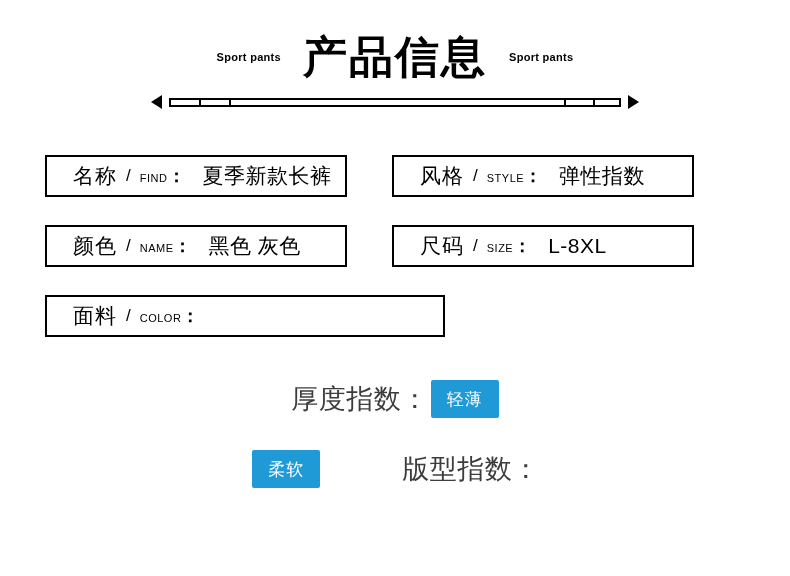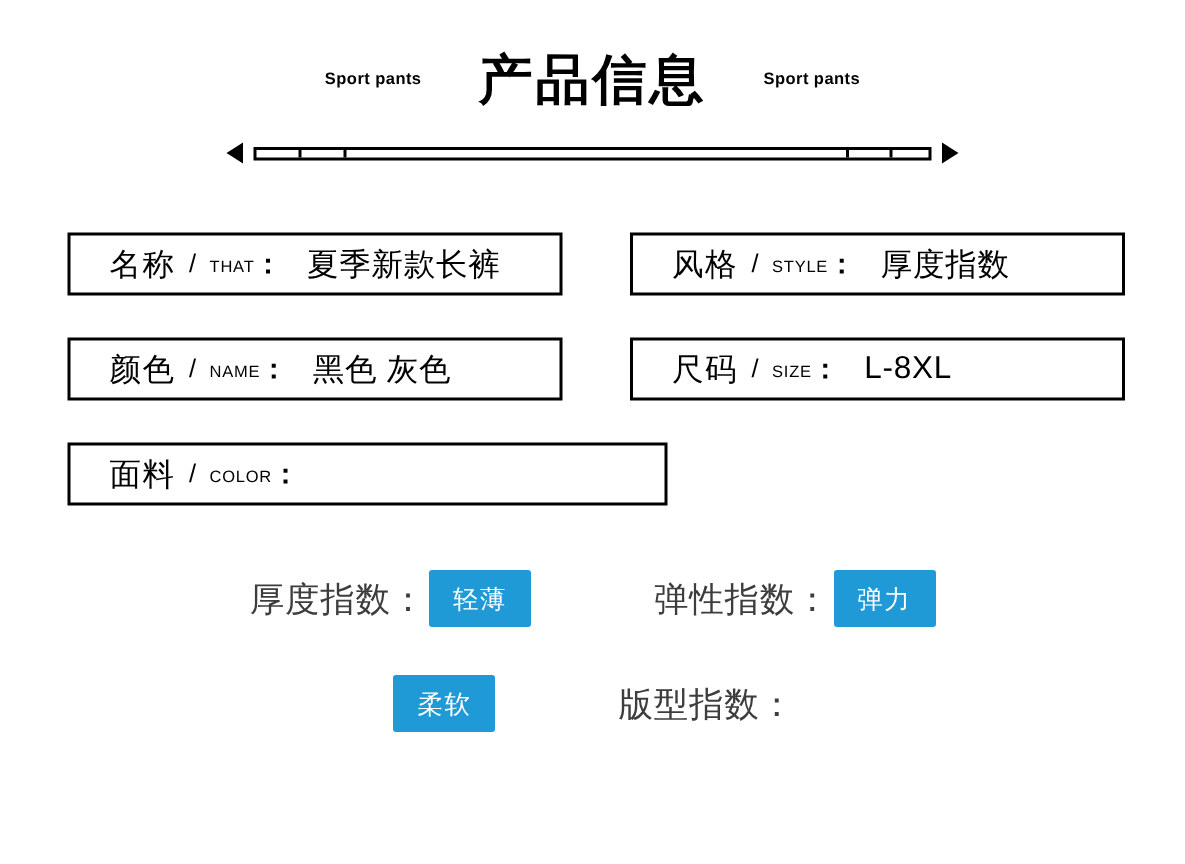--- a/index.html
+++ b/index.html
@@ -14,27 +14,27 @@
   .page{
     position:relative;
     width:790px;height:576px;
     background:#ffffff;
     overflow:hidden;
   }
 
   
   .header{
     position:absolute;top:34px;left:0;width:100%;
-    display:flex;align-items:center;justify-content:center;gap:38px;
+    display:flex;align-items:center;justify-content:center;gap:22px;
   }
   .subtitle{
     font-size:11px;font-weight:bold;color:var(--ink);letter-spacing:0.3px;
   }
   .title{
-    font-size:36px;font-weight:bold;color:var(--ink);
+    font-size:44px;font-weight:bold;color:var(--ink);
     letter-spacing:2px;line-height:1.05;
   }
 
   
   .divider{
     position:absolute;top:95px;left:0;width:100%;
     display:flex;align-items:center;justify-content:center;
   }
   .arrow-left{
     width:0;height:0;margin-right:7px;
@@ -55,34 +55,34 @@
   }
   .tick-1{left:28px;} .tick-2{left:58px;} .tick-3{left:393px;} .tick-4{left:422px;}
 
   
   .boxes{position:absolute;top:155px;left:45px;width:705px;}
   .box-row{display:flex;gap:45px;margin-bottom:28px;}
   .info-box{
     height:42px;border:2px solid var(--ink);background:#ffffff;
     display:flex;align-items:center;padding-left:26px;white-space:nowrap;
   }
-  .w-std{width:330px;}
+  .w-std{width:302px;}
   .w-wide{width:400px;}
   .cn-label{font-size:21px;color:var(--ink);letter-spacing:1px;}
   .sep-slash{font-size:17px;color:var(--ink);margin:0 9px;}
   .en-label{font-size:11px;color:var(--ink);letter-spacing:0.5px;margin-top:3px;}
   .sep-colon{font-size:18px;font-weight:bold;color:var(--ink);}
   .box-value{font-size:21px;color:var(--ink);margin-left:17px;letter-spacing:0.5px;}
 
   
   .attrs{position:absolute;top:380px;left:0;width:100%;}
   .attr-row{display:flex;justify-content:center;gap:82px;}
   .attr-row + .attr-row{margin-top:32px;}
   .attr-item{display:flex;align-items:center;}
-  .attr-label{font-size:23px;color:var(--text-dark);letter-spacing:0.5px;}
+  .attr-label{font-size:27px;color:var(--text-dark);letter-spacing:0.5px;}
   .attr-badge{
     min-width:68px;height:38px;margin-left:2px;padding:0 10px;
     background:var(--badge-blue);color:#ffffff;font-size:17px;
     display:flex;align-items:center;justify-content:center;
     border-radius:2px;letter-spacing:1px;
   }
 
   
   .footer{
     position:absolute;top:513px;left:0;width:100%;
@@ -110,30 +110,30 @@
       <span class="tick tick-4"></span>
     </span>
     <span class="arrow-right"></span>
   </div>
 
   <div class="boxes">
     <div class="box-row">
       <div class="info-box w-std">
         <span class="cn-label">名称</span>
         <span class="sep-slash">/</span>
-        <span class="en-label">THAT</span>
+        <span class="en-label">FIND</span>
         <span class="sep-colon">：</span>
         <span class="box-value">夏季新款长裤</span>
       </div>
       <div class="info-box w-std">
         <span class="cn-label">风格</span>
         <span class="sep-slash">/</span>
         <span class="en-label">STYLE</span>
         <span class="sep-colon">：</span>
-        <span class="box-value">厚度指数</span>
+        <span class="box-value">弹性指数</span>
       </div>
     </div>
     <div class="box-row">
       <div class="info-box w-std">
         <span class="cn-label">颜色</span>
         <span class="sep-slash">/</span>
         <span class="en-label">NAME</span>
         <span class="sep-colon">：</span>
         <span class="box-value">黑色 灰色</span>
       </div>
@@ -154,24 +154,20 @@
       </div>
     </div>
   </div>
 
   <div class="attrs">
     <div class="attr-row">
       <div class="attr-item">
         <span class="attr-label">厚度指数：</span>
         <span class="attr-badge">轻薄</span>
       </div>
-      <div class="attr-item">
-        <span class="attr-label">弹性指数：</span>
-        <span class="attr-badge">弹力</span>
-      </div>
     </div>
     <div class="attr-row">
       <div class="attr-item">
         <span class="attr-badge">柔软</span>
       </div>
       <div class="attr-item">
         <span class="attr-label">版型指数：</span>
       </div>
     </div>
   </div>

